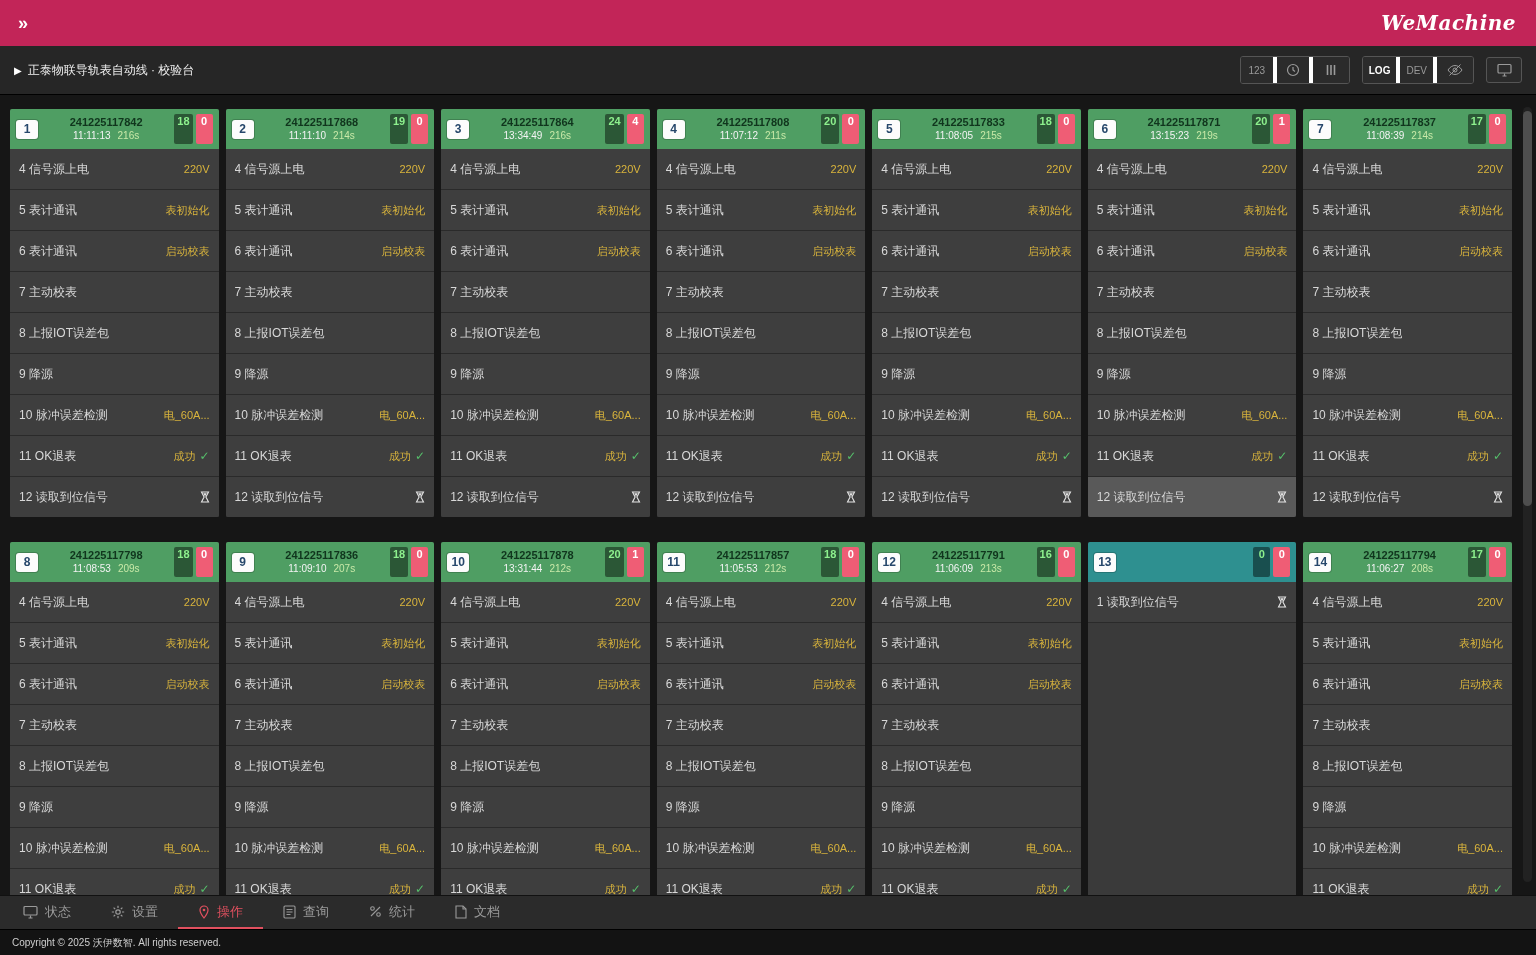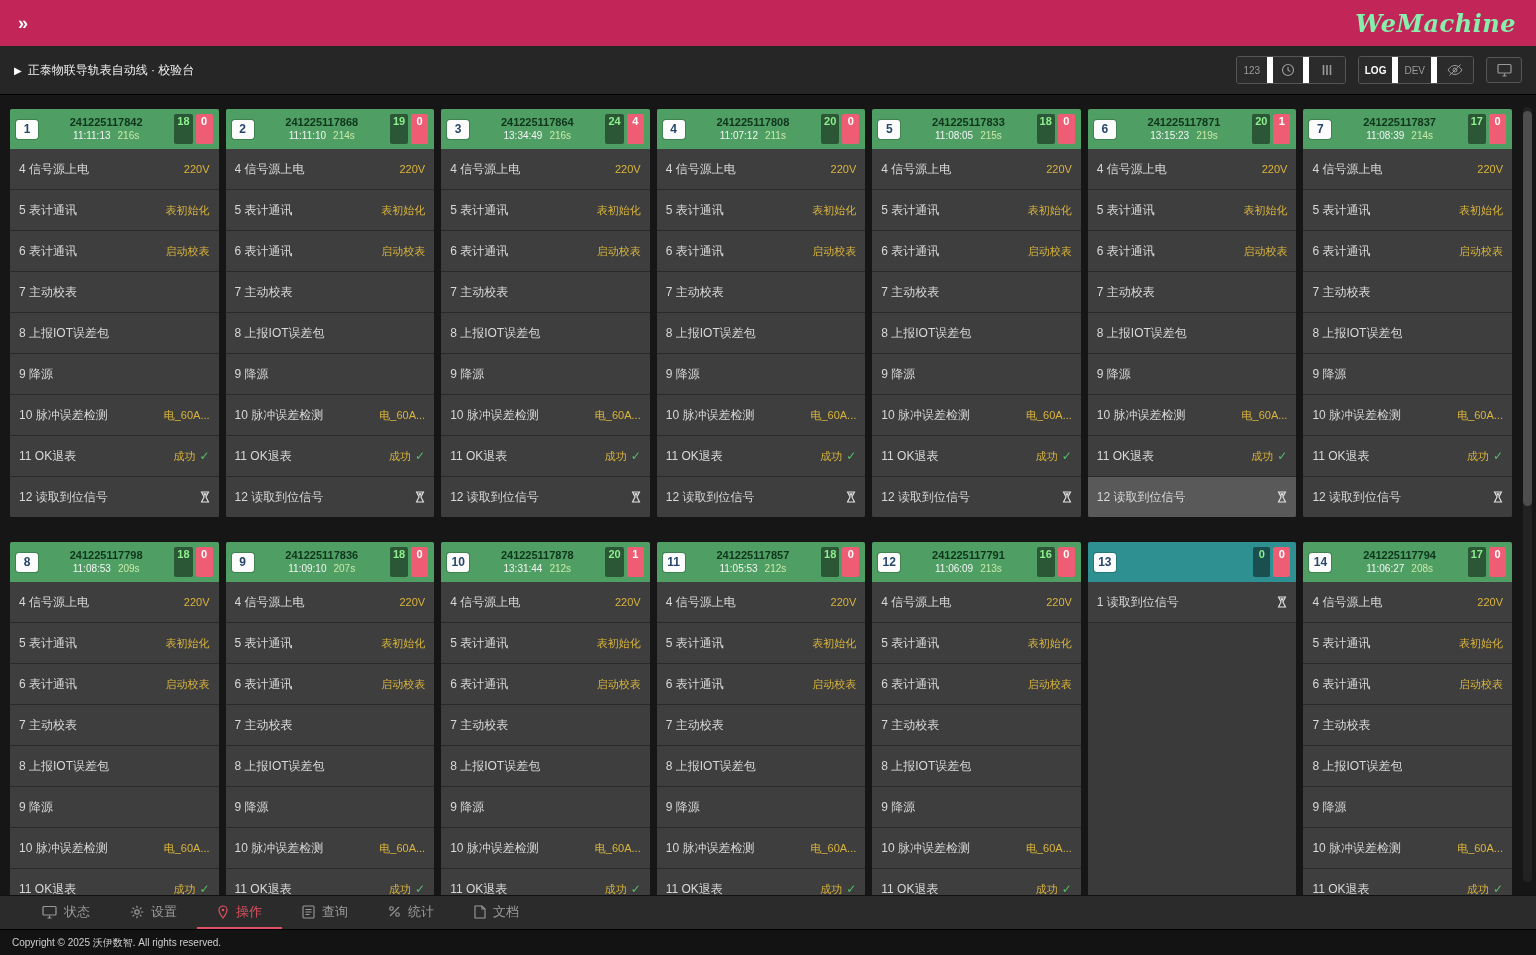--- a/index.html
+++ b/index.html
@@ -11,33 +11,33 @@
     color: #ddd;
   }
 
   
   .topbar { height: 46px; background: #c22558; display: flex; align-items: stretch; flex: 0 0 46px; }
   .collapse-btn { width: 46px; display: flex; align-items: center; justify-content: center;
     color: #fff; font-size: 18px; font-weight: bold; cursor: pointer; }
   .title-wrap { display: flex; align-items: center; border-bottom: 3px solid #fff;
     padding: 0 8px; color: #fff; font-size: 17px; font-weight: bold; letter-spacing: 1px; }
   .topbar .spacer { flex: 1; }
-  .brand { align-self: center; padding-right: 20px; color: #86efac;
+  .brand { align-self: center; padding-right: 20px; color: #ffffff;
     font-family: "DejaVu Serif", serif; font-style: italic; font-weight: 800;
-    font-size: 24px; letter-spacing: 0.5px; text-align: center; }
+    font-size: 20px; letter-spacing: 0.5px; text-align: center; }
 
   
   .toolbar { height: 49px; flex: 0 0 49px; background: #262626; border-bottom: 1px solid #000;
     display: flex; align-items: center; padding: 0 14px; }
   .breadcrumb { font-size: 12px; color: #f0f0f0; display: flex; align-items: center; gap: 6px; }
   .breadcrumb .arrow { font-size: 10px; color: #fff; }
   .toolbar-right { margin-left: auto; display: flex; align-items: center; gap: 12px; }
   .btn-group { display: flex; border: 1px solid #555; border-radius: 3px; overflow: hidden; }
   .tb-btn { min-width: 36px; height: 26px; display: flex; align-items: center; justify-content: center;
-    color: #9a9a9a; font-size: 10px; background: #2b2b2b; border-right: 6px solid #ffffff;
+    color: #9a9a9a; font-size: 10px; background: #2b2b2b; border-right: 4px solid #ffffff;
     cursor: pointer; padding: 0 6px; }
   .btn-group .tb-btn:last-child { border-right: none; }
   .tb-btn.active { color: #fff; font-weight: bold; }
   .tb-btn.solo { border: 1px solid #555; border-radius: 3px; }
 
   
   .main { flex: 0 0 800px; height: 800px; position: relative; overflow: hidden;
     background: #161616; padding: 14px 24px 0 10px; }
   .stations-grid { display: grid; grid-template-columns: repeat(7, 1fr);
     grid-template-rows: 408px 408px; gap: 25px 7px; }
@@ -74,21 +74,21 @@
   .check { color: #56c06b; font-weight: bold; margin-left: 4px; font-size: 12px; }
 
   
   .scrollbar { position: absolute; right: 4px; top: 12px; width: 9px; height: 775px;
     background: #222; border-radius: 5px; }
   .scroll-thumb { position: absolute; top: 4px; left: 0; width: 9px; height: 395px;
     background: #4e4e4e; border-radius: 5px; cursor: pointer; }
 
   
   .bottom-nav { height: 34px; flex: 0 0 34px; background: #2b2b2b; border-top: 1px solid #111;
-    display: flex; align-items: stretch; padding-left: 22px; }
+    display: flex; align-items: stretch; padding-left: 3px; }
   .nav-item { display: flex; align-items: center; gap: 7px; padding: 0 20px;
     color: #9a9a9a; font-size: 13px; cursor: pointer; border-bottom: 2px solid transparent; }
   .nav-item.active { color: #e1505f; border-bottom-color: #e1505f; }
   .nav-item svg { display: block; }
 
   
   .footer { flex: 1; background: #131313; display: flex; align-items: center;
     padding-left: 12px; font-size: 10px; color: #cfcfcf; border-top: 1px solid #000; }
 </style>
 </head>

